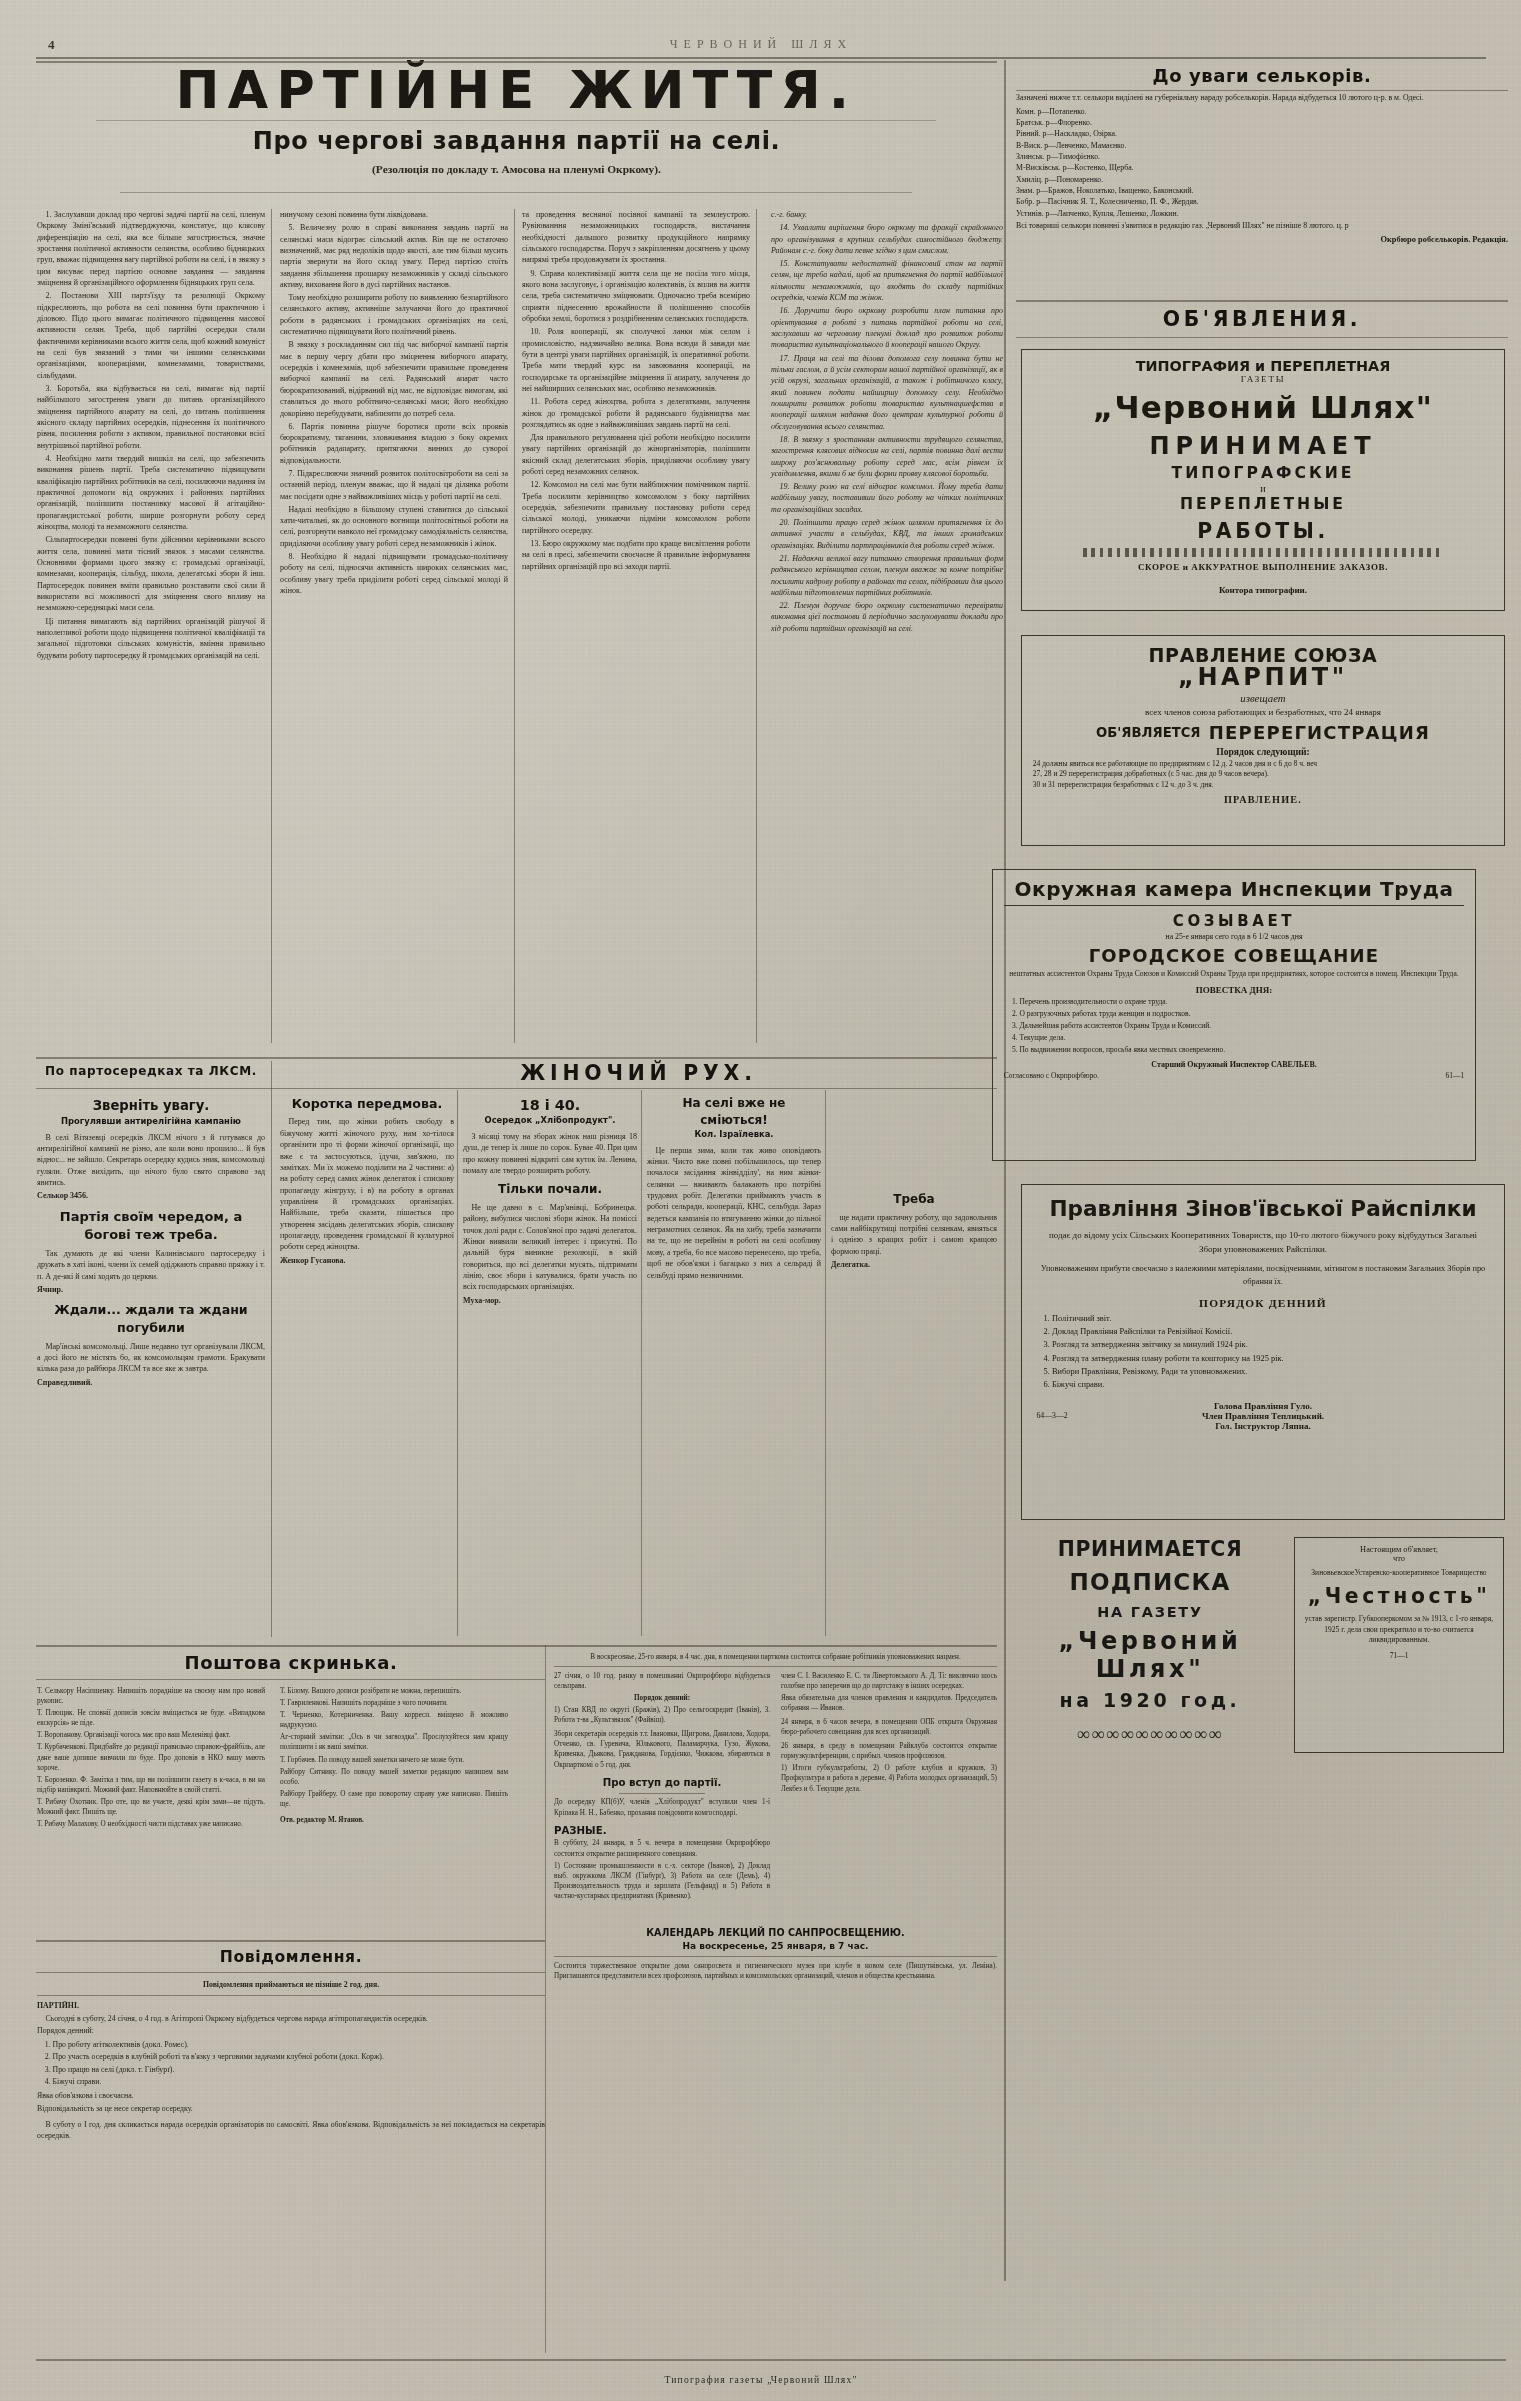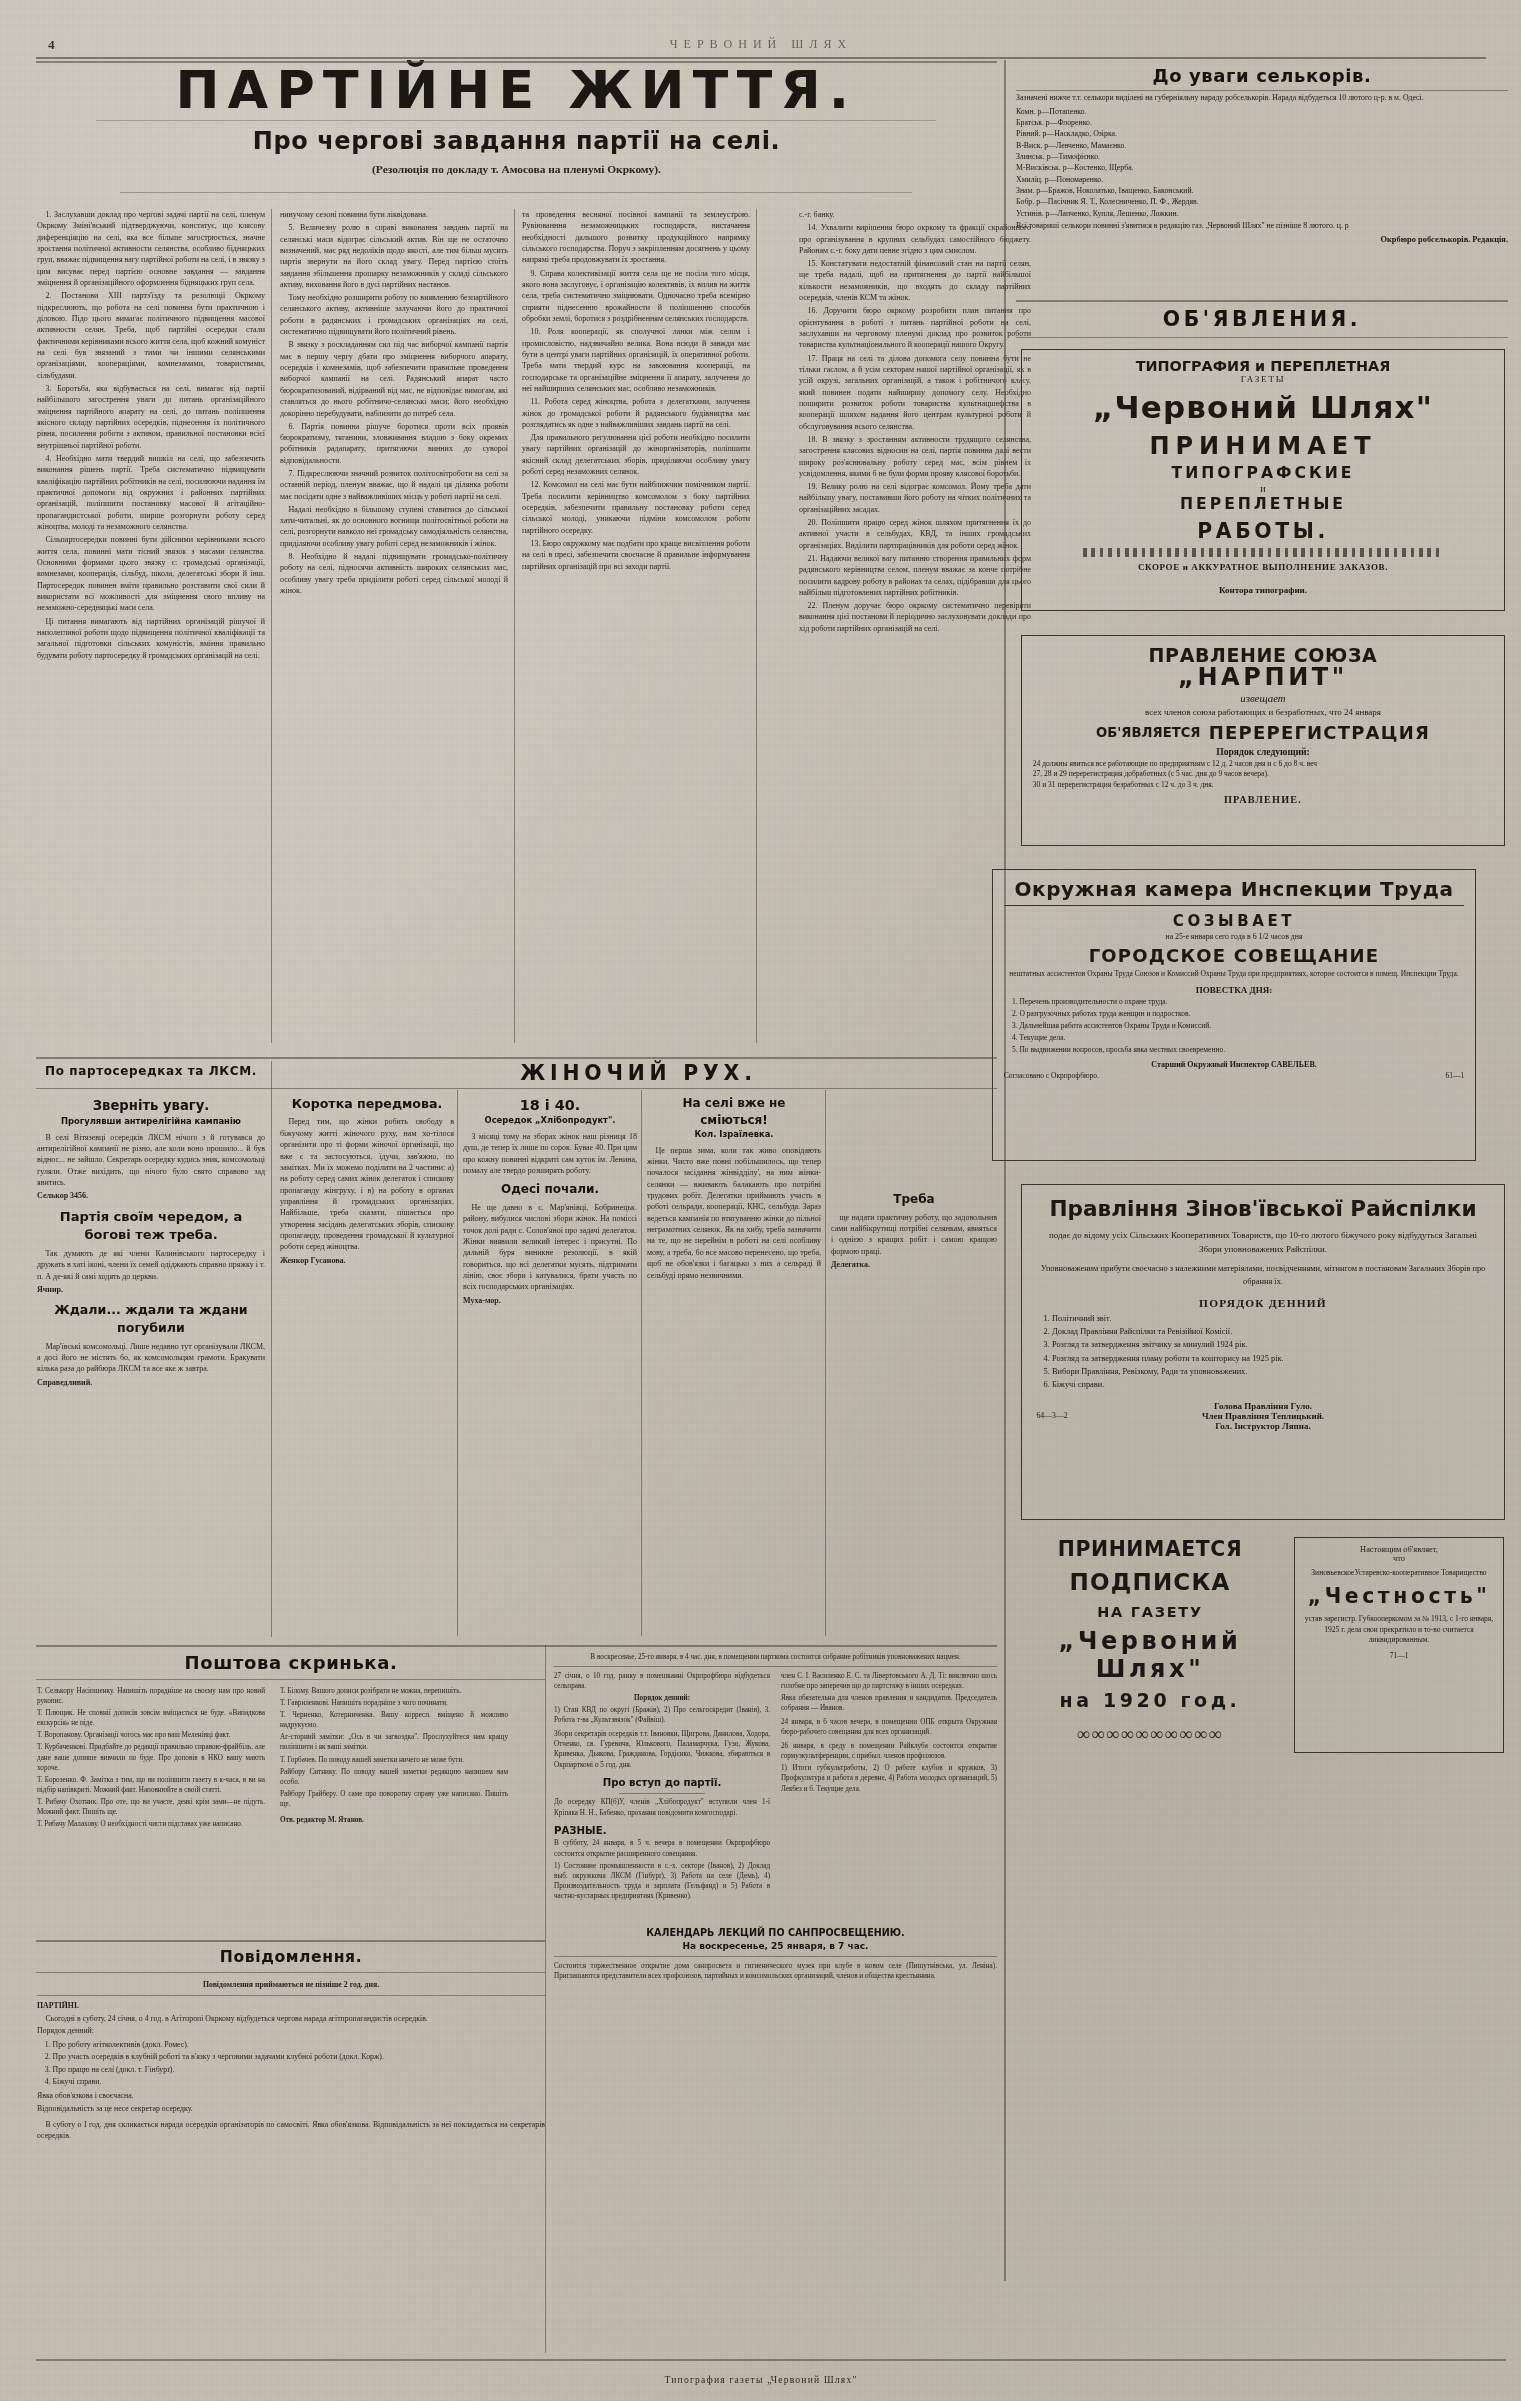--- a/index.html
+++ b/index.html
@@ -188,21 +188,21 @@
   </div>
   <div class="col" style="left:522px;top:209px;width:228px;height:840px;">
     <p class="noind">та проведення весняної посівної кампанії та землеустрою. Рувіюванння незаможницьких господарств, вистачання необхідності дальшого розвитку продукційного напрямку сільського господарства. Поруч з закріпленням досягнень у цьому напрямі треба продовжувати їх зростання.</p>
     <p>9. Справа колективізації життя села ще не посіла того місця, якого вона заслуговує, і організацію колективів, їх вплив на життя села, треба систематично зміцнювати. Одночасно треба всемірно сприяти піднесенню врожайности й поліпшенню способів обробки землі, боротися з роздрібненням селянських господарств.</p>
     <p>10. Роля кооперації, як сполучної ланки між селом і промисловістю, надзвичайно велика. Вона всюди й завжди має бути в центрі уваги партійних організацій, їх оперативної роботи. Треба мати твердий курс на завоювання кооперації, на господарське та організаційне зміцнення її апарату, залучення до неї найширших селянських мас, особливо незаможників.</p>
     <p>11. Робота серед жіноцтва, робота з делегатками, залучення жінок до громадської роботи й радянського будівництва має розглядатись як одне з найважливіших завдань партії на селі.</p>
     <p>Для правильного регулювання цієї роботи необхідно посилити увагу партійних організацій до жінорганізаторів, поліпшити якісний склад делегатських зборів, приділяючи особливу увагу роботі серед незаможних селянок.</p>
     <p>12. Комсомол на селі має бути найближчим помічником партії. Треба посилити керівництво комсомолом з боку партійних осередків, забезпечити правильну постановку роботи серед сільської молоді, уникаючи підміни комсомолом роботи партійного осередку.</p>
     <p>13. Бюро окружкому має подбати про краще висвітлення роботи на селі в пресі, забезпечити своєчасне й правильне інформування партійних організацій про всі заходи партії.</p>
   </div>
-  <div class="col" style="left:799px;top:209px;width:232px;height:840px;">
+  <div class="col" style="left:771px;top:209px;width:232px;height:840px;font-style:italic;">
     <p class="noind">с.-г. банку.</p>
     <p>14. Ухвалити вирішення бюро окркому та фракції скрайонного про організування в крупних сельбудах самостійного бюджету. Районам с.-г. боку дати певне згідно з цим смислом.</p>
     <p>15. Констатувати недостатній фінансовий стан на партії селян, ще треба надалі, щоб на притягнення до партії найбільшої кількости незаможників, що входять до складу партійних осередків, членів КСМ та жінок.</p>
     <p>16. Доручити бюро окркому розробити план питання про орієнтування в роботі з питань партійної роботи на селі, заслухавши на черговому пленумі доклад про розвиток роботи товариства культнаціонального й кооперації нашого Округу.</p>
     <p>17. Праця на селі та ділова допомога селу повинна бути не тільки гаслом, а й усім секторам нашої партійної організації, як в усій окрузі, загальних організацій, а також і робітничого класу, який повинен подати найширшу допомогу селу. Необхідно поширити розвиток роботи товариства культнацшефства в кооперації шляхом надання його центрам культурної роботи й обслуговування всього селянства.</p>
     <p>18. В звязку з зростанням активности трудящого селянства, загострення клясових відносин на селі, партія повинна далі вести широку роз'яснювальну роботу серед мас, всім рівнем їх усвідомлення, якими б не були форми прояву клясової боротьби.</p>
     <p>19. Велику ролю на селі відограє комсомол. Йому треба дати найбільшу увагу, поставивши його роботу на чітких політичних та організаційних засадах.</p>
     <p>20. Поліпшити працю серед жінок шляхом притягнення їх до активної участи в сельбудах, КВД, та інших громадських організаціях. Виділити партпрацівників для роботи серед жінок.</p>
     <p>21. Надаючи великої вагу питанню створення правильних форм радянського керівництва селом, пленум вважає за конче потрібне посилити кадрову роботу в районах та селах, підібравши для цього найбільш підготовлених партійних робітників.</p>
     <p>22. Пленум доручає бюро окркому систематично перевіряти виконання цієї постанови й періодично заслуховувати доклади про хід роботи партійних організацій на селі.</p>
@@ -349,21 +349,21 @@
 
   <div class="col" style="left:280px;top:1095px;width:174px;height:540px;">
     <div class="chead" style="font-size:12.6px;">Коротка передмова.</div>
     <p style="margin-top:3.6px;">Перед тим, що жінки робить свободу в біжучому житті жіночого руху, нам хо-тілося організити про ті форми жіночої організації, що вже є та застосуються, їдучи, зав'яжно, по замітках. Ми їх можемо поділити на 2 частини: а) на роботу серед самих жінок делегаток і спискову пропаганду жінгруху, і в) на роботу в органах управління й громадських організаціях. Найбільше, треба сказати, пішається про утворення засідань делегатських зборів, спискову пропаганду, проведення громадської й культурної роботи серед жіноцтва.</p>
     <p class="noind right bold">Женкор Гусанова.</p>
   </div>
   <div class="col" style="left:463px;top:1095px;width:174px;height:540px;">
     <div class="chead" style="font-size:14.4px;">18 і 40.</div>
     <div class="chead" style="font-size:8.4px;">Осередок „Хлібопродукт".</div>
     <p style="margin-top:3.6px;">З місяці тому на зборах жінок наш різниця 18 душ, де тепер їх лише по сорок. Бувае 40. При цим про кожну повинні відкриті сам куток їм. Ленина, помалу але твердо розширять роботу.</p>
-    <div class="chead" style="font-size:12px;margin-top:4.8px;">Одесі почали.</div>
+    <div class="chead" style="font-size:12px;margin-top:4.8px;">Тільки почали.</div>
     <p style="margin-top:3.6px;">Не ще давно в с. Мар'янівці, Бобринецьк. району, вибулися числові збори жінок. На поміссі точок долі ради с. Солов'яної про задачі делегаток. Жінки виявили великий інтерес і присутні. По дальній буря виникне резолюції, в якій говориться, що всі делегатки мусять, підтримати лінію, своє збори і катувалися, брати участь по всіх господарських організаціях.</p>
     <p class="noind right bold">Муха-мор.</p>
   </div>
   <div class="col" style="left:647px;top:1095px;width:174px;height:540px;">
     <div class="chead" style="font-size:12px;">На селі вже не сміються!</div>
     <div class="chead" style="font-size:8.4px;">Кол. Ізраїлевка.</div>
     <p style="margin-top:3.6px;">Це перша зима, коли так живо оповідають жінки. Чисто вже повні побільшилось, що тепер почалося засідання жінвідділу', на ним жінки-селянки — вживають балакають про потрібні трудових робіт. Делегатки приймають участь в роботі сельради, кооперації, КНС, сельбуда. Зараз ведеться кампанія по втягуванню жінки до пільної неграмотних селянок. Як на хибу, треба зазначити на те, що не перейнім в роботі на селі особливу мову, а треба, бо все масово перенесено, що треба, щоб не обов'язки і багацько з них а сельраді й сельбуді прямо незвичними.</p>
   </div>
   <div class="col" style="left:831px;top:1095px;width:166px;height:540px;">
     <div class="chead" style="font-size:12px;margin-top:96px;">Треба</div>

